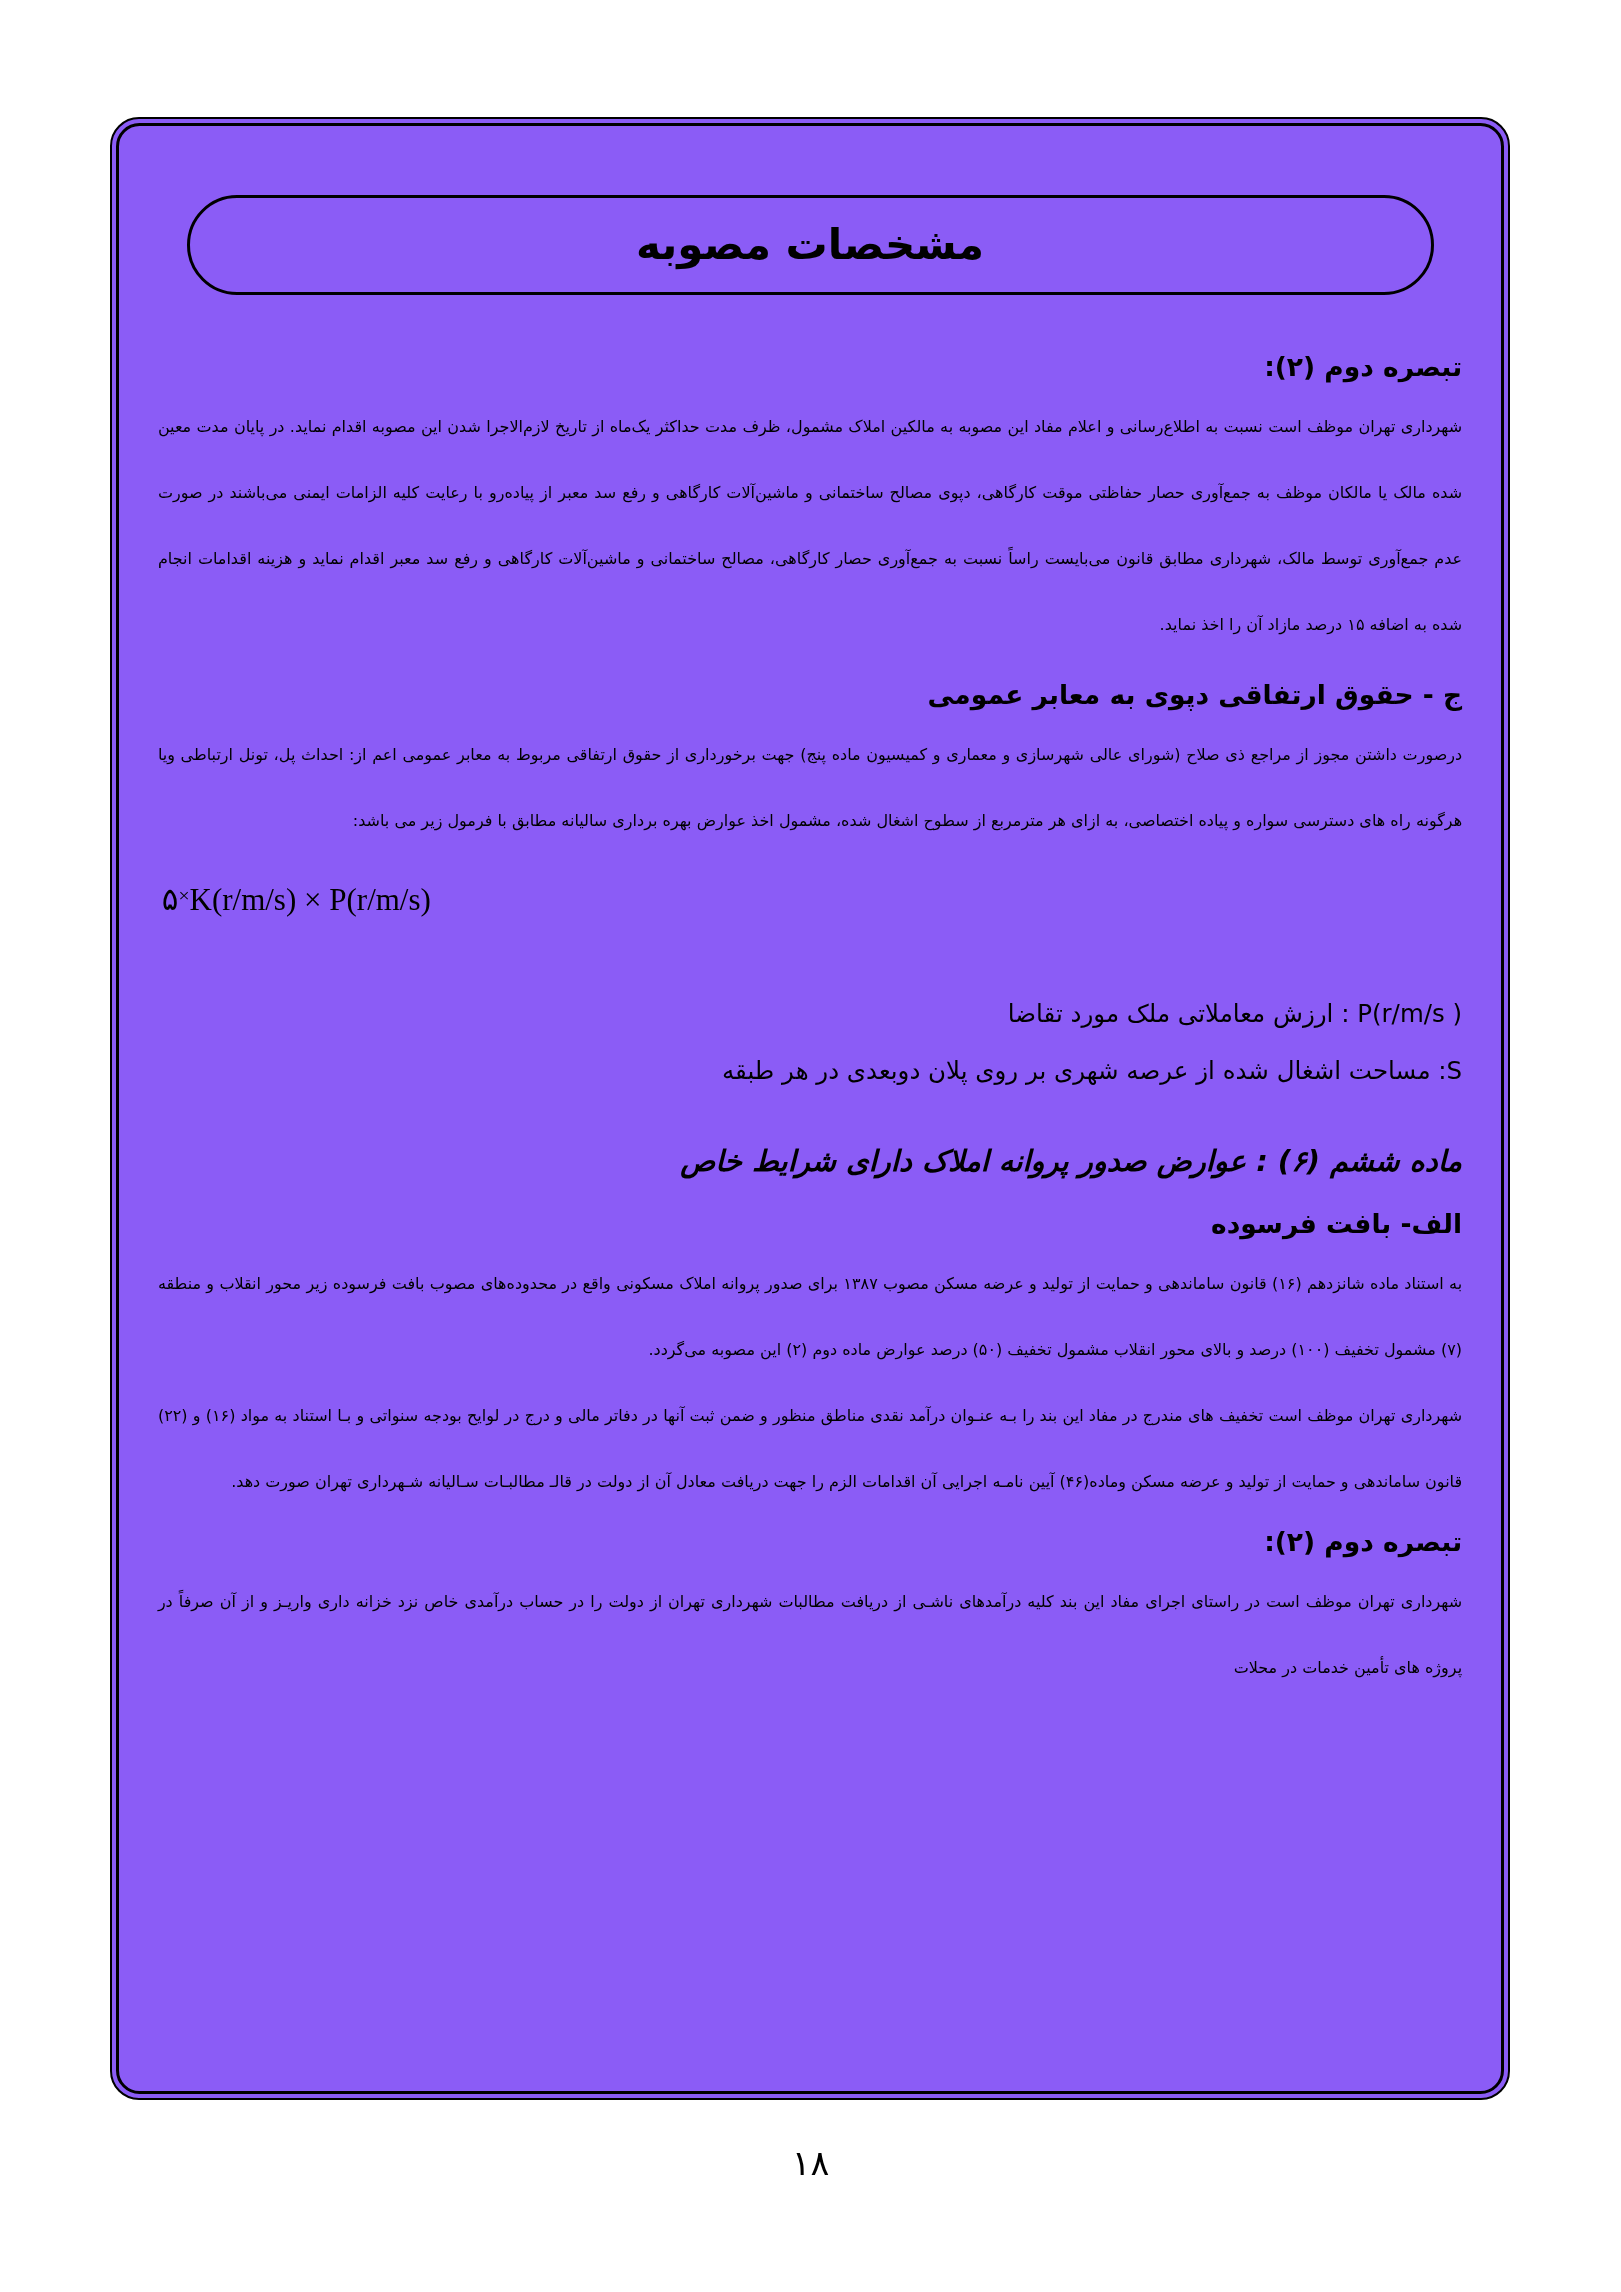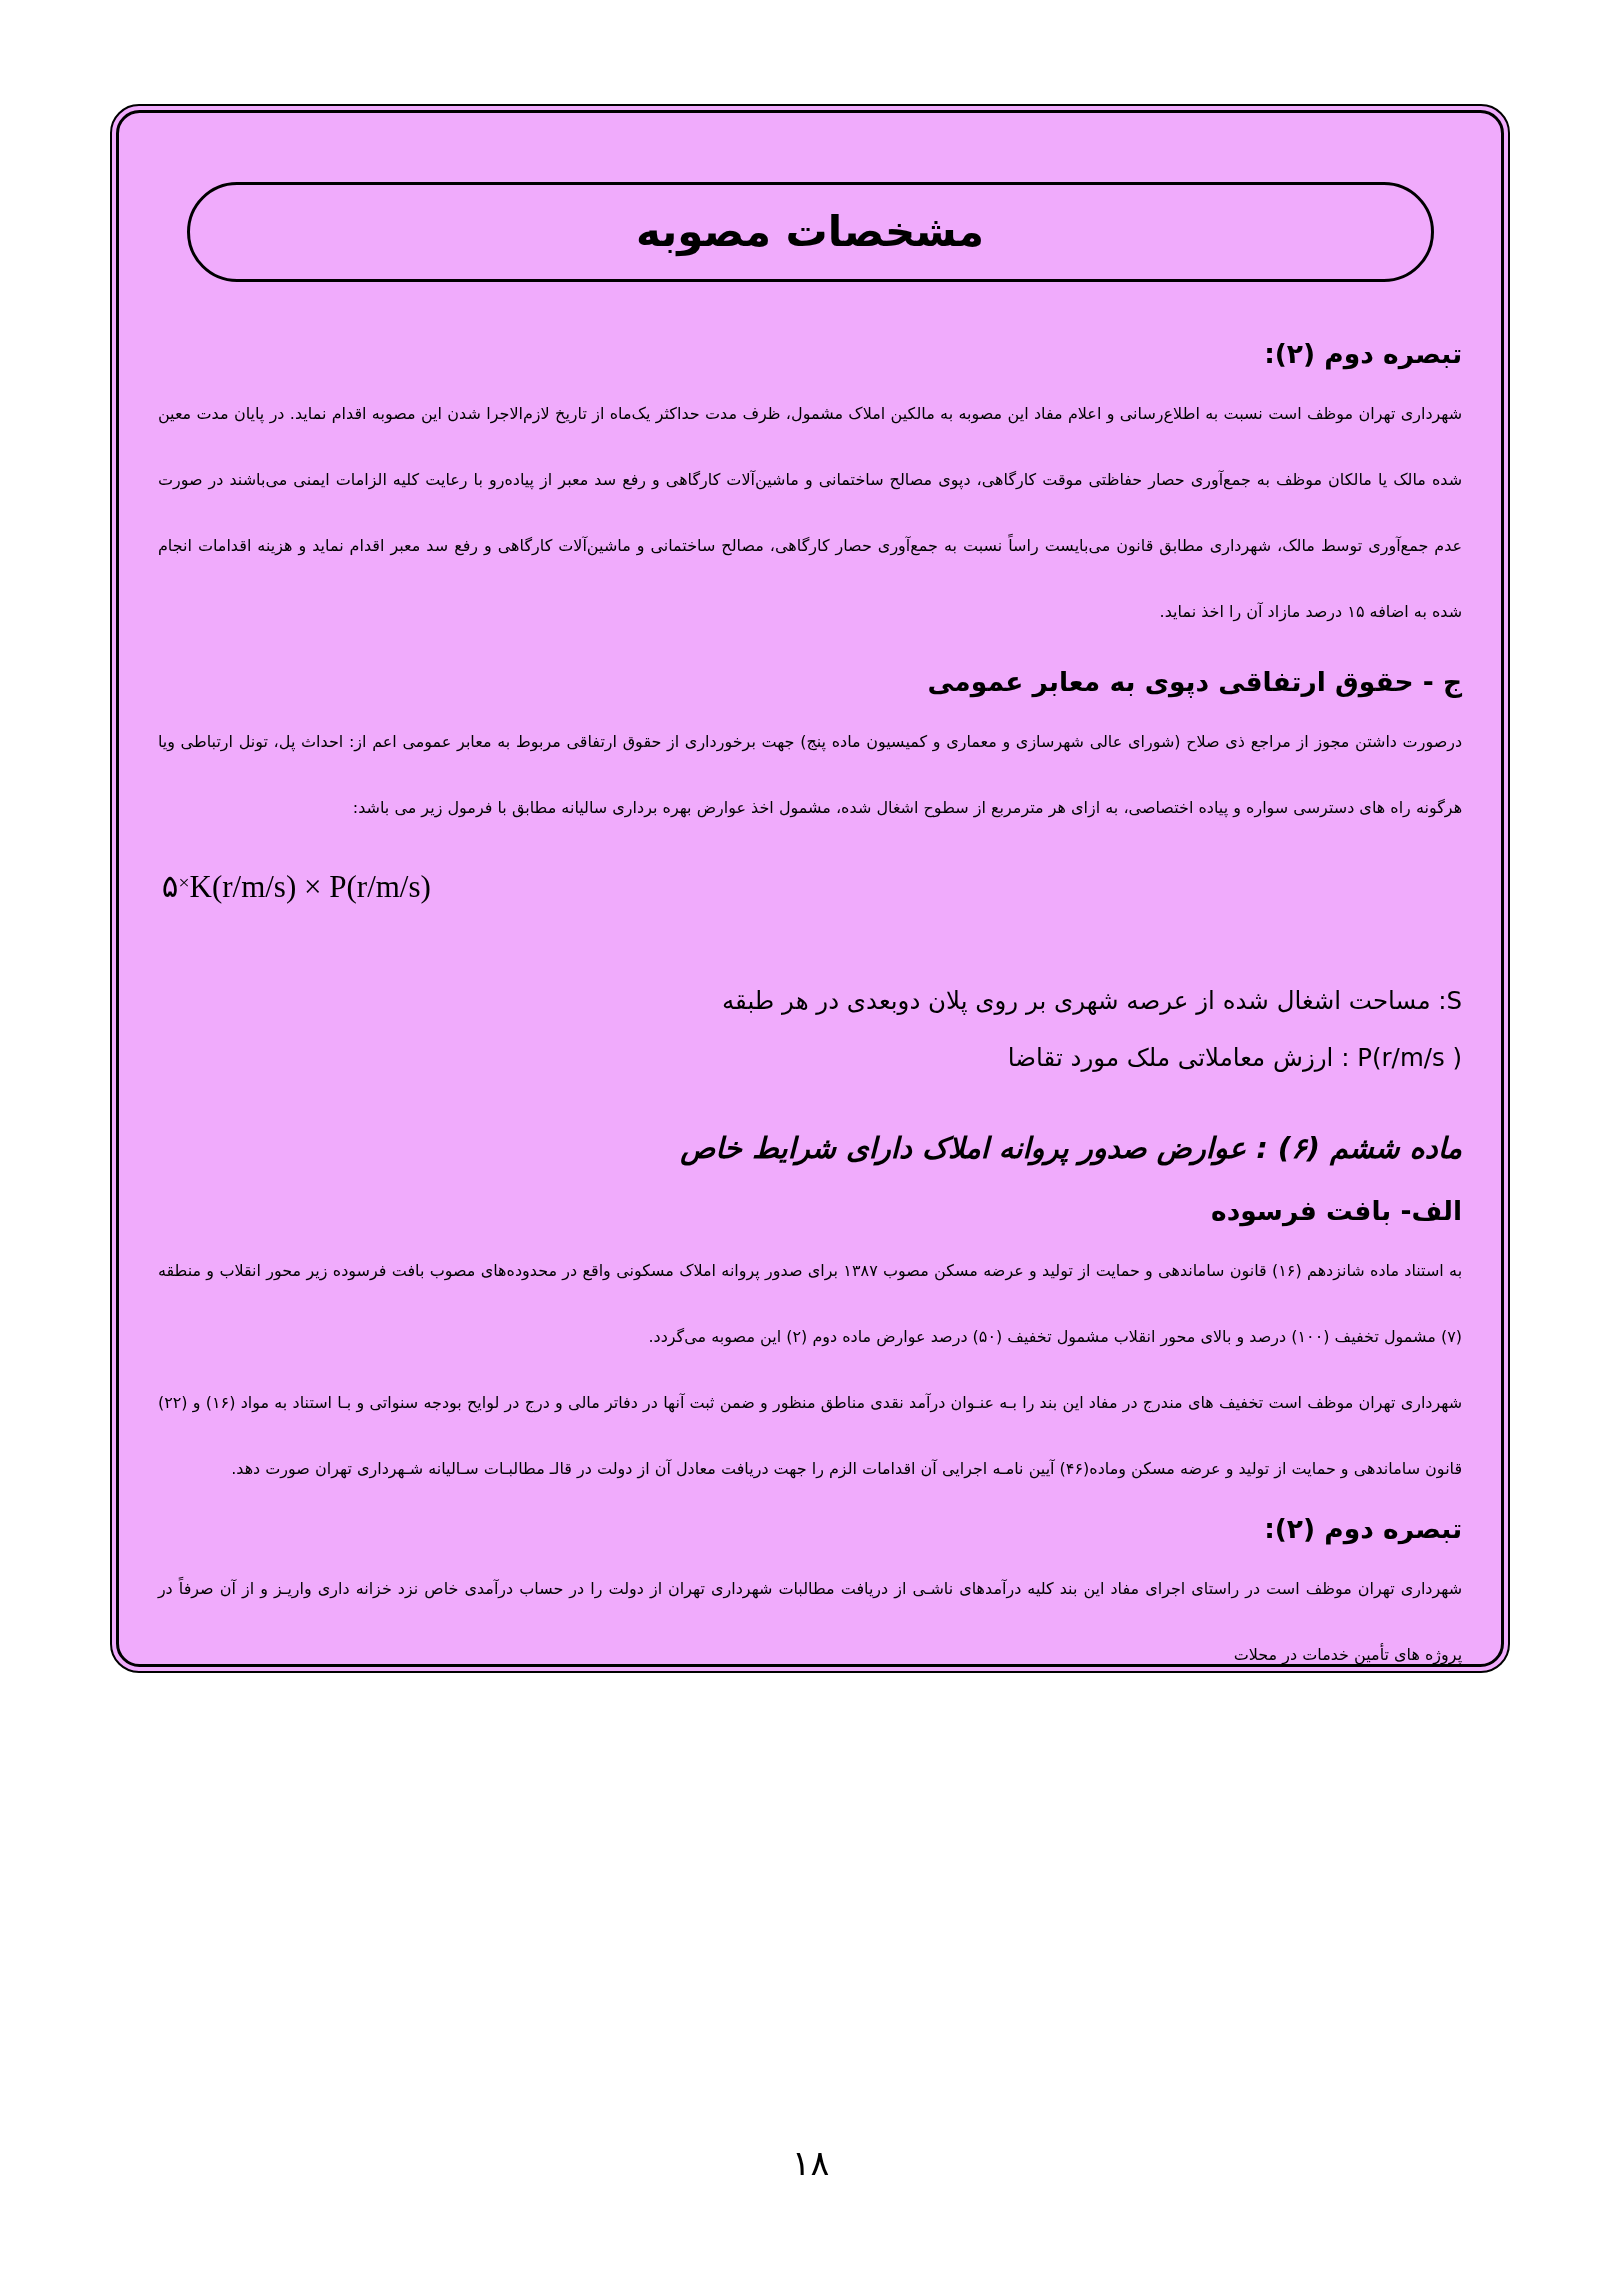--- a/index.html
+++ b/index.html
@@ -7,25 +7,25 @@
   body {
     width: 1621px; height: 2293px;
     background: #ffffff;
     color: #000000;
     position: relative;
     font-family: "DejaVu Sans", sans-serif;
     overflow: hidden;
   }
   .frame-outer {
     position: absolute;
-    left: 110px; top: 104px;
-    width: 1400px; height: 1569px;
+    left: 110px; top: 117px;
+    width: 1400px; height: 1983px;
     border: 2.9px solid #000;
     border-radius: 29px;
-    background: #f0abfc;
+    background: #8b5cf6;
   }
   .frame-inner {
     position: absolute;
     inset: 3.9px;
     border: 3.9px solid #000;
     border-radius: 23.5px;
     padding: 0 39px;
   }
   .title-box {
     width: 1247px; height: 100px;
@@ -109,22 +109,22 @@
 
         <div class="heading">تبصره دوم (۲):</div>
         <p class="para">شهرداری تهران موظف است نسبت به اطلاع‌رسانی و اعلام مفاد این مصوبه به مالکین املاک مشمول، ظرف مدت حداکثر یک‌ماه از تاریخ لازم‌الاجرا شدن این مصوبه اقدام نماید. در پایان مدت معین شده مالک یا مالکان موظف به جمع‌آوری حصار حفاظتی موقت کارگاهی، دپوی مصالح ساختمانی و ماشین‌آلات کارگاهی و رفع سد معبر از پیاده‌رو با رعایت کلیه الزامات ایمنی می‌باشند در صورت عدم جمع‌آوری توسط مالک، شهرداری مطابق قانون می‌بایست راساً نسبت به جمع‌آوری حصار کارگاهی، مصالح ساختمانی و ماشین‌آلات کارگاهی و رفع سد معبر اقدام نماید و هزینه اقدامات انجام شده به اضافه ۱۵ درصد مازاد آن را اخذ نماید.</p>
 
         <div class="heading gap-sm">ج - حقوق ارتفاقی دپوی به معابر عمومی</div>
         <p class="para">درصورت داشتن مجوز از مراجع ذی صلاح (شورای عالی شهرسازی و معماری و کمیسیون ماده پنج) جهت برخورداری از حقوق ارتفاقی مربوط به معابر عمومی اعم از: احداث پل، تونل ارتباطی ویا هرگونه راه های دسترسی سواره و پیاده اختصاصی، به ازای هر مترمربع از سطوح اشغال شده، مشمول اخذ عوارض بهره برداری سالیانه مطابق با فرمول زیر می باشد:</p>
 
         <div class="formula"><span>۵</span><span class="sup">×</span><span>K(r/m/s)</span> <span>×</span> <span>P(r/m/s)</span></div>
 
         <div class="defs">
+          <div class="def-line">P(r/m/s ) : ارزش معاملاتی ملک مورد تقاضا</div>
           <div class="def-line">S: مساحت اشغال شده از عرصه شهری بر روی پلان دوبعدی در هر طبقه</div>
-          <div class="def-line">P(r/m/s ) : ارزش معاملاتی ملک مورد تقاضا</div>
         </div>
 
         <div class="heading-lg">ماده ششم (۶) : عوارض صدور پروانه املاک دارای شرایط خاص</div>
 
         <div class="heading gap-xs">الف- بافت فرسوده</div>
         <p class="para">به استناد ماده شانزدهم (۱۶) قانون ساماندهی و حمایت از تولید و عرضه مسکن مصوب ۱۳۸۷ برای صدور پروانه املاک مسکونی واقع در محدوده‌های مصوب بافت فرسوده زیر محور انقلاب و منطقه (۷) مشمول تخفیف (۱۰۰) درصد و بالای محور انقلاب مشمول تخفیف (۵۰) درصد عوارض ماده دوم (۲) این مصوبه می‌گردد.</p>
 
         <p class="para">شهرداری تهران موظف است تخفیف های مندرج در مفاد این بند را بـه عنـوان درآمد نقدی مناطق منظور و ضمن ثبت آنها در دفاتر مالی و درج در لوایح بودجه سنواتی و بـا استناد به مواد (۱۶) و (۲۲) قانون ساماندهی و حمایت از تولید و عرضه مسکن وماده(۴۶) آیین نامـه اجرایی آن اقدامات الزم را جهت دریافت معادل آن از دولت در قالـ مطالبـات سـالیانه شـهرداری تهران صورت دهد.</p>
 
         <div class="heading">تبصره دوم (۲):</div>

